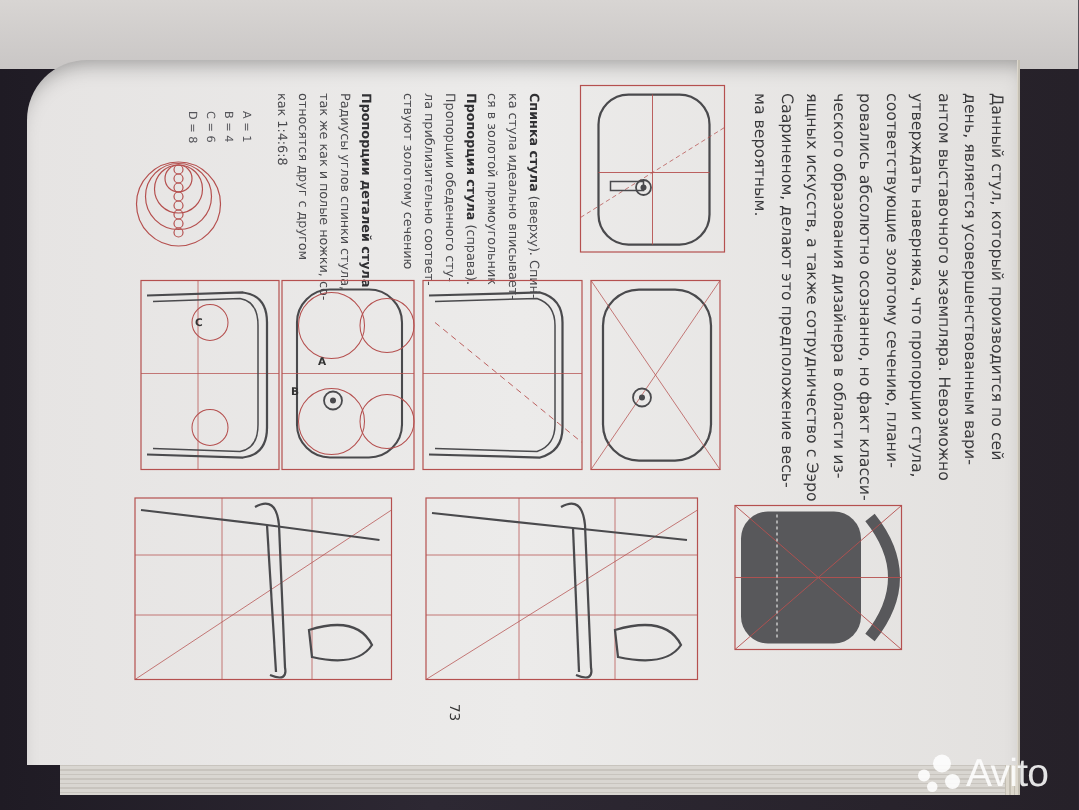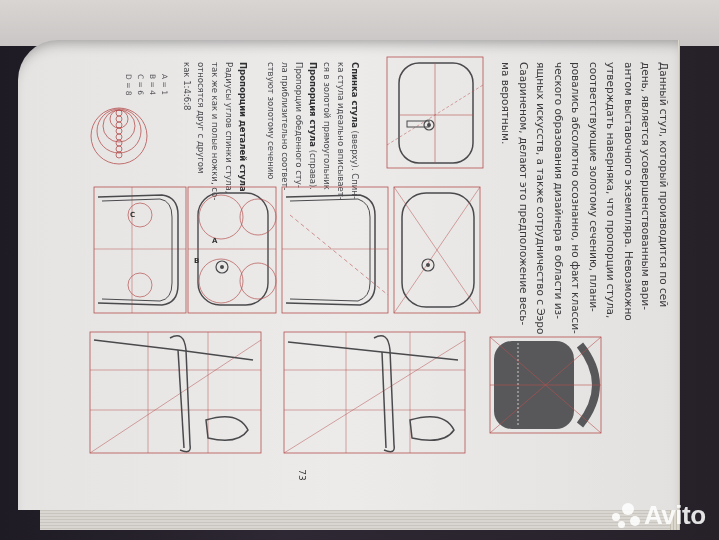--- a/index.html
+++ b/index.html
@@ -8,21 +8,21 @@
   .prev-page { position: absolute; left: 0; top: 0; width: 719px; height: 46px; background: linear-gradient(180deg, #d8d5d3 0%, #c9c6c5 100%); }
   .page { position: absolute; left: 18px; top: 40px; width: 660px; height: 470px; background: linear-gradient(90deg, #e6e4e3 0%, #ecebea 50%, #e3e1df 100%); border-radius: 40px 0 0 0; box-shadow: inset 0 10px 14px -8px rgba(0,0,0,0.35); }
   .page-edge { position: absolute; left: 40px; top: 508px; width: 630px; height: 22px; background: repeating-linear-gradient(180deg, #d9d6d1 0 2px, #c8c4be 2px 3px); }
   .page-edge-right { position: absolute; left: 668px; top: 40px; width: 12px; height: 490px; background: repeating-linear-gradient(90deg, #dcd7cc 0 2px, #c4bfb3 2px 3px); }
   .rot { position: absolute; transform-origin: 0 0; transform: rotate(90deg); color: #3a3a3c; white-space: nowrap; }
   .body-text { font-size: 10.5px; line-height: 17.5px; }
   .caption { font-size: 8.5px; line-height: 14px; color: #4a4a4e; }
   .caption b { color: #303033; }
   .ratios { font-size: 7.5px; line-height: 12px; color: #55555a; }
   .page-num { position: absolute; left: 296px; top: 470px; font-size: 9px; transform: rotate(90deg); color: #333; }
-  .avito { position: absolute; left: 612px; top: 500px; display: flex; align-items: center; gap: 4px; color: #ffffff; opacity: 0.88; font-family: "Liberation Sans", sans-serif; font-weight: bold; font-size: 26px; letter-spacing: -0.5px; }
+  .avito { position: absolute; left: 612px; top: 500px; display: flex; align-items: center; gap: 4px; color: #ffffff; opacity: 0.88; font-family: "Liberation Sans", sans-serif; font-weight: normal; font-size: 26px; letter-spacing: -0.5px; }
   .avito-dots { position: relative; width: 28px; height: 26px; }
   .avito-dots span { position: absolute; border-radius: 50%; background: #fff; }
   svg.drawing { position: absolute; }
 </style>
 </head>
 <body>
 
 <div class="dark-bg"></div>
 <div class="prev-page"></div>
 <div class="page-edge-right"></div>

